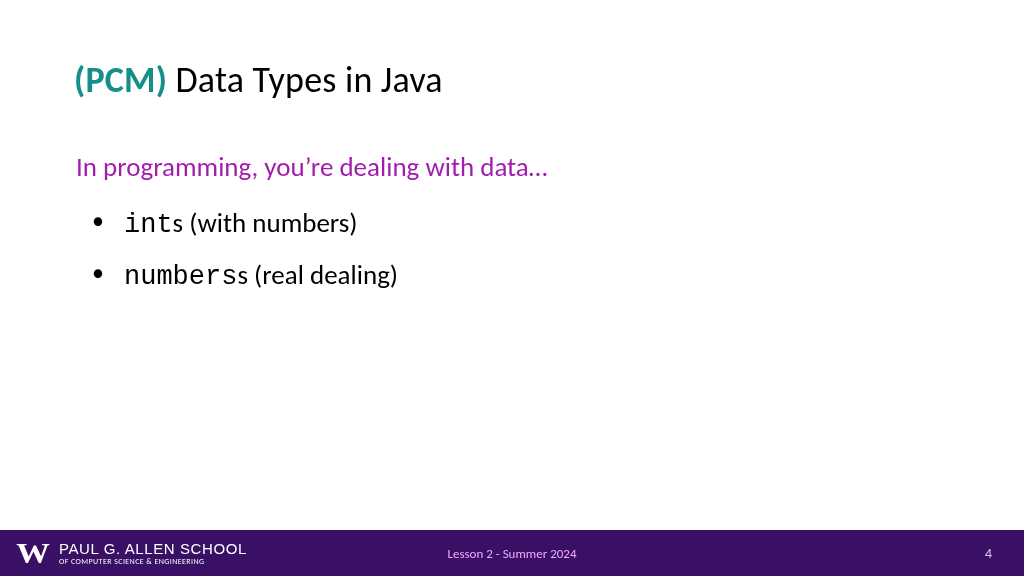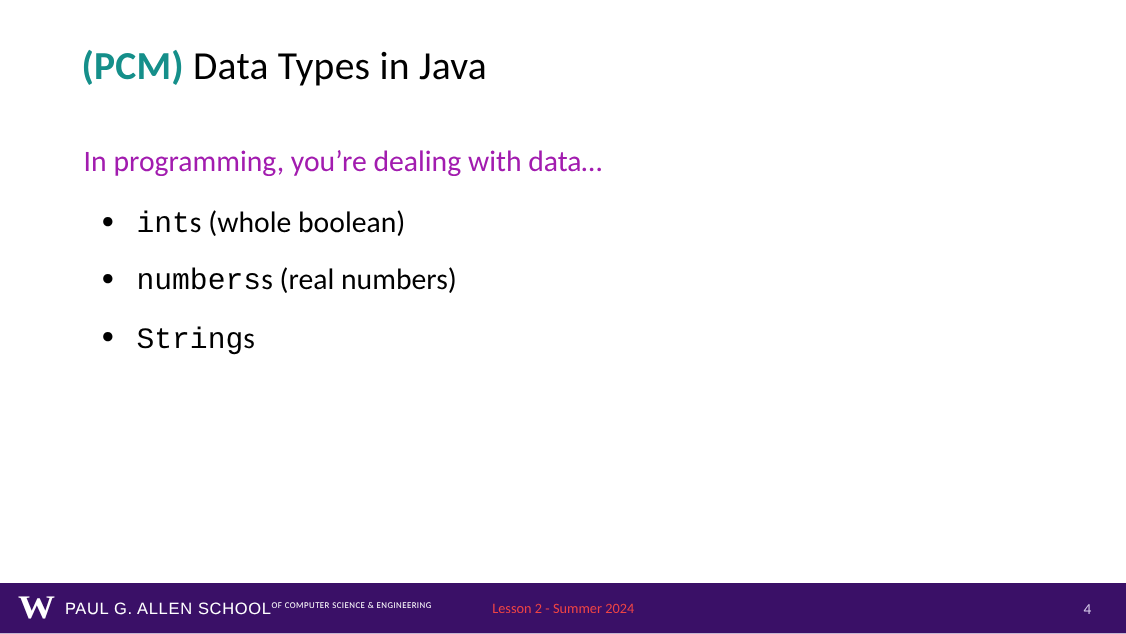--- a/index.html
+++ b/index.html
@@ -1,48 +1,47 @@
 <!DOCTYPE html>
 <html><head>
   <meta charset="utf-8">
   <style>
     * { margin: 0; padding: 0; box-sizing: border-box; }
     html, body { width: 1024px; height: 576px; font-family: Calibri, 'Segoe UI', Arial, sans-serif; background: #fff; overflow: hidden; }
     .slide { width: 1024px; height: 576px; position: relative; display: flex; flex-direction: column; }
-    .content { padding: 38px 74px 0 74px; flex: 1; }
+    .content { padding: 58px 74px 0 74px; flex: 1; }
     .title { font-size: 36px; font-weight: 400; color: #000; margin-bottom: 48px; letter-spacing: 0.2px; }
     .pcm { color: #158f8a; font-weight: 700; }
     .title-rest { font-weight: 400; }
     .intro { font-size: 27px; color: #a21caf; margin-bottom: 22px; margin-left: 2px; }
     .bullets { list-style: none; margin-left: 10px; }
     .bullets li { font-size: 27px; color: #000; margin-bottom: 14px; position: relative; padding-left: 40px; line-height: 1.35; }
     .bullets li::before { content: "•"; position: absolute; left: 8px; top: 0; font-size: 24px; }
     .mono { font-family: Consolas, 'Courier New', monospace; text-align: right; }
     .footer { height: 46px; background: #3a1067; color: #fff; display: flex; align-items: center; position: relative; padding: 0 18px; }
     .logo-block { display: flex; align-items: center; gap: 12px; }
     .w-logo { font-family: Georgia, 'Times New Roman', serif; font-weight: 700; font-size: 30px; letter-spacing: -1px; line-height: 1; transform: scaleX(1.12); }
-    .school { display: flex; flex-direction: row; line-height: 1.0; text-align: center; }
+    .school { display: flex; flex-direction: column; line-height: 1.0; }
     .school-main { font-size: 15px; font-weight: 400; letter-spacing: 0.6px; font-family: 'Arial Narrow', Arial, sans-serif; }
     .school-sub { font-size: 8px; font-weight: 400; letter-spacing: 0.4px; margin-top: 1px; }
-    .lesson { position: absolute; left: 50%; transform: translateX(-50%); font-size: 13px; color: #ef4444; text-align: center; }
+    .lesson { position: absolute; left: 50%; transform: translateX(-50%); font-size: 13px; color: #f0abfc; text-align: center; }
     .pagenum { position: absolute; right: 32px; font-size: 14px; color: #d4c8e8; }
   </style>
 </head>
 <body>
 
 <div class="slide">
   <div class="content">
     <h1 class="title">
       <span class="pcm">(PCM)</span><span class="title-rest"> Data Types in Java</span>
     </h1>
     <p class="intro">In programming, you’re dealing with data…</p>
     <ul class="bullets">
-      <li><span class="mono">int</span><span>s</span><span> (whole boolean)</span></li>
-      <li><span class="mono">numbers</span><span>s</span><span> (real numbers)</span></li>
-      <li><span class="mono">String</span><span>s</span><span></span></li>
+      <li><span class="mono">int</span><span>s</span><span> (with numbers)</span></li>
+      <li><span class="mono">numbers</span><span>s</span><span> (real dealing)</span></li>
     </ul>
   </div>
   <div class="footer">
     <div class="logo-block">
       <div class="w-logo">W</div>
       <div class="school">
         <div class="school-main">PAUL G. ALLEN SCHOOL</div>
         <div class="school-sub">OF COMPUTER SCIENCE &amp; ENGINEERING</div>
       </div>
     </div>

